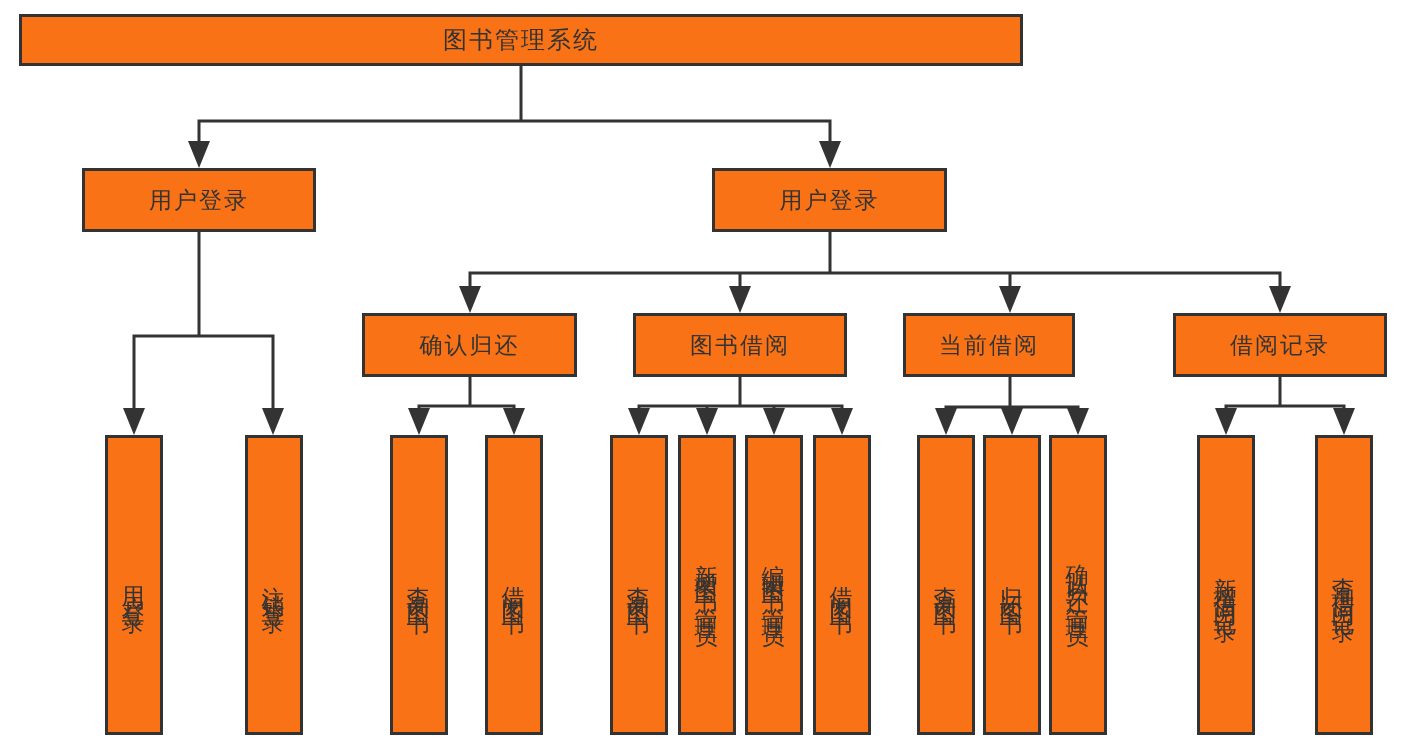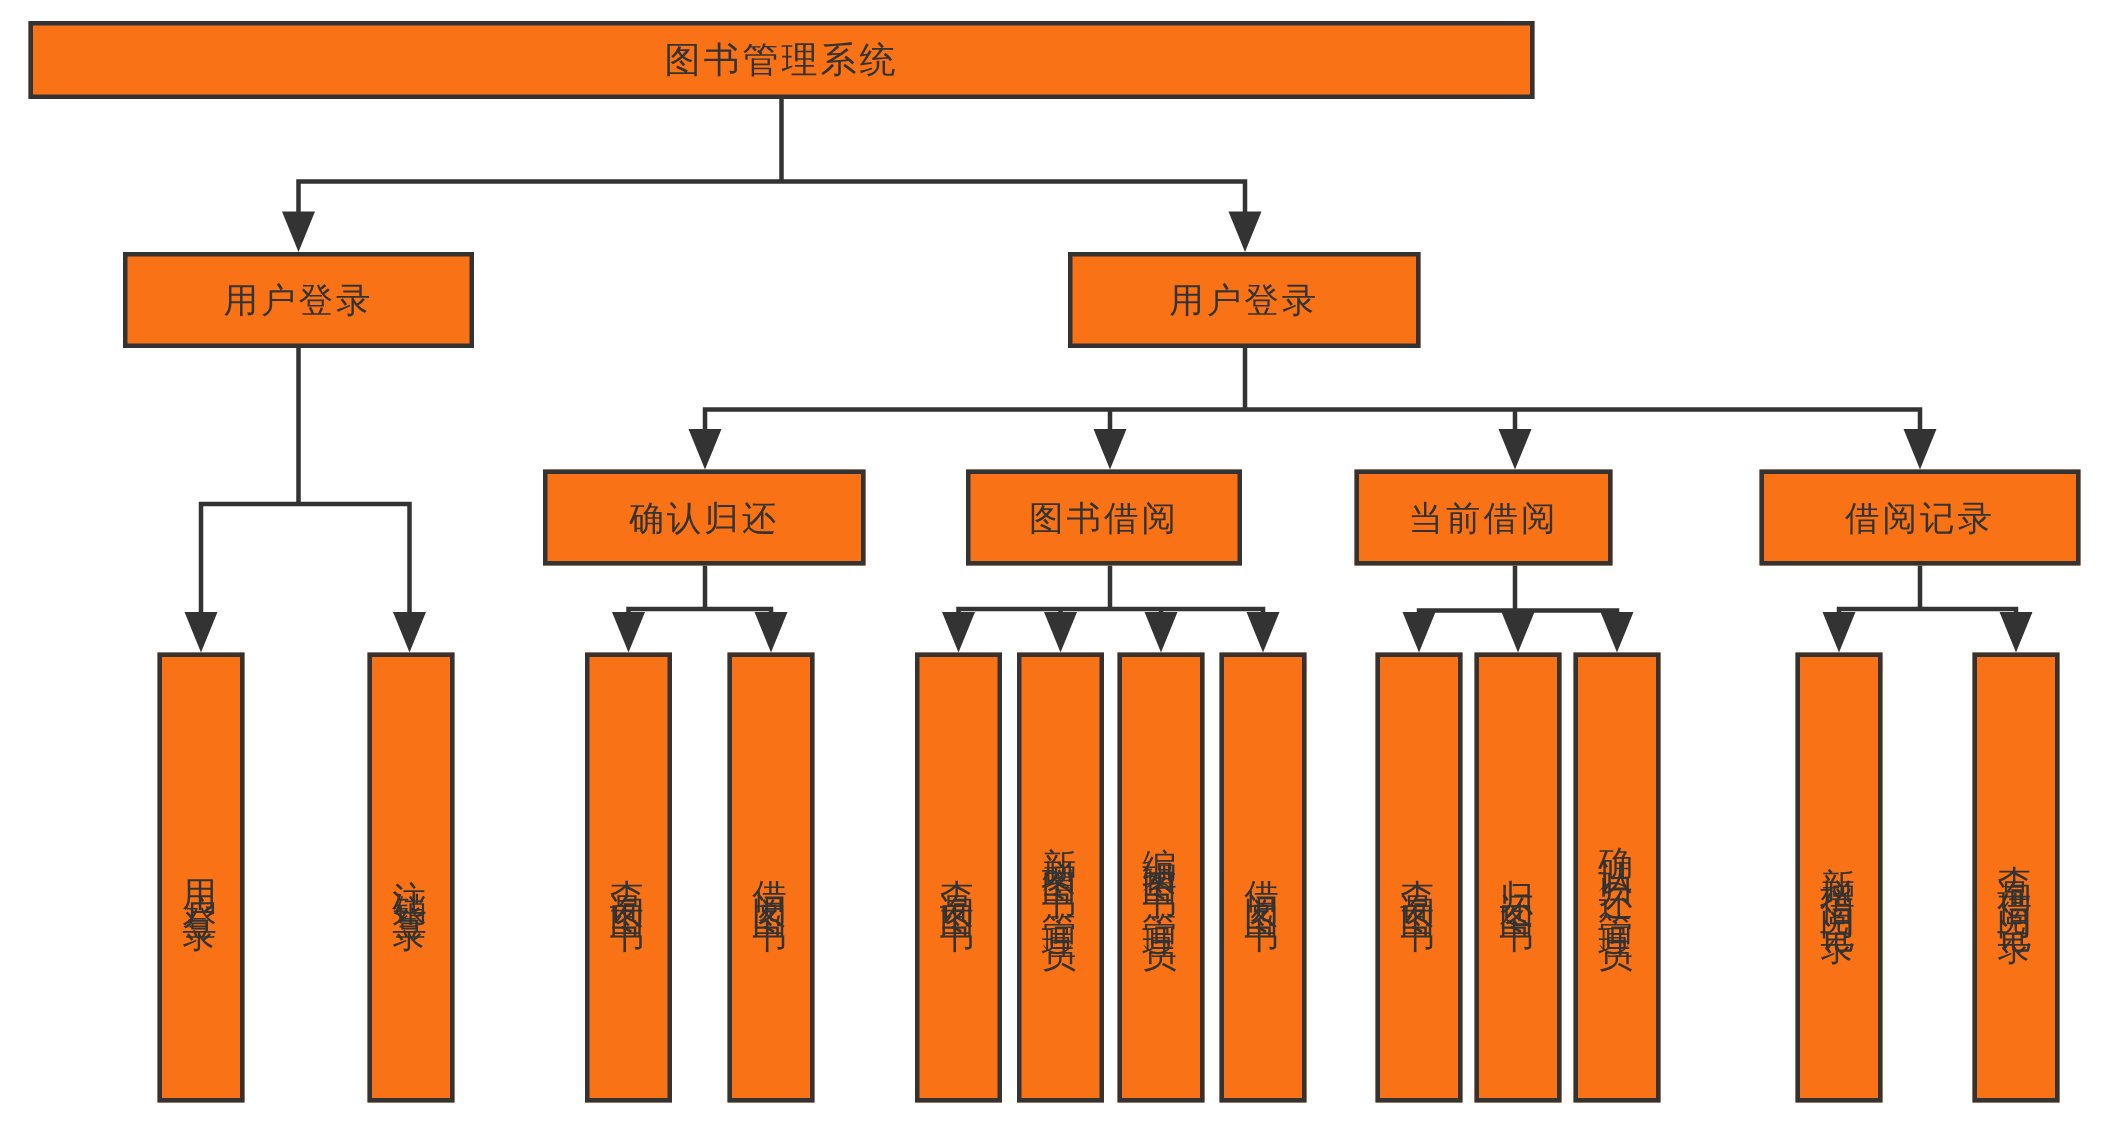--- a/index.html
+++ b/index.html
@@ -24,21 +24,21 @@
     z-index: 1;
     text-align: center;
     white-space: nowrap;
   }
   .root { left: 19px; top: 14px; width: 1004px; height: 52px; font-size: 24px; letter-spacing: 2px; }
   .lvl2 { top: 168px; height: 64px; font-size: 23px; letter-spacing: 2px; }
   .b-user { left: 82px;  width: 234px; }
   .b-book { left: 712px; width: 235px; }
   .lvl3 { top: 313px; height: 64px; font-size: 23px; letter-spacing: 2px; }
   .g0 { left: 362px;  width: 215px; }
-  .g1 { left: 633px;  width: 184px; margin-left: 11px; }
+  .g1 { left: 633px;  width: 214px; }
   .g2 { left: 903px;  width: 172px; }
   .g3 { left: 1173px; width: 214px; }
   .leaf {
     top: 435px; width: 58px; height: 300px;
     writing-mode: vertical-lr;
     font-size: 23px;
     letter-spacing: 0.38em;
   }
   .la1 { left: 105px; }  .la2 { left: 245px; }
   .lb1 { left: 390px; }  .lb2 { left: 485px; }

